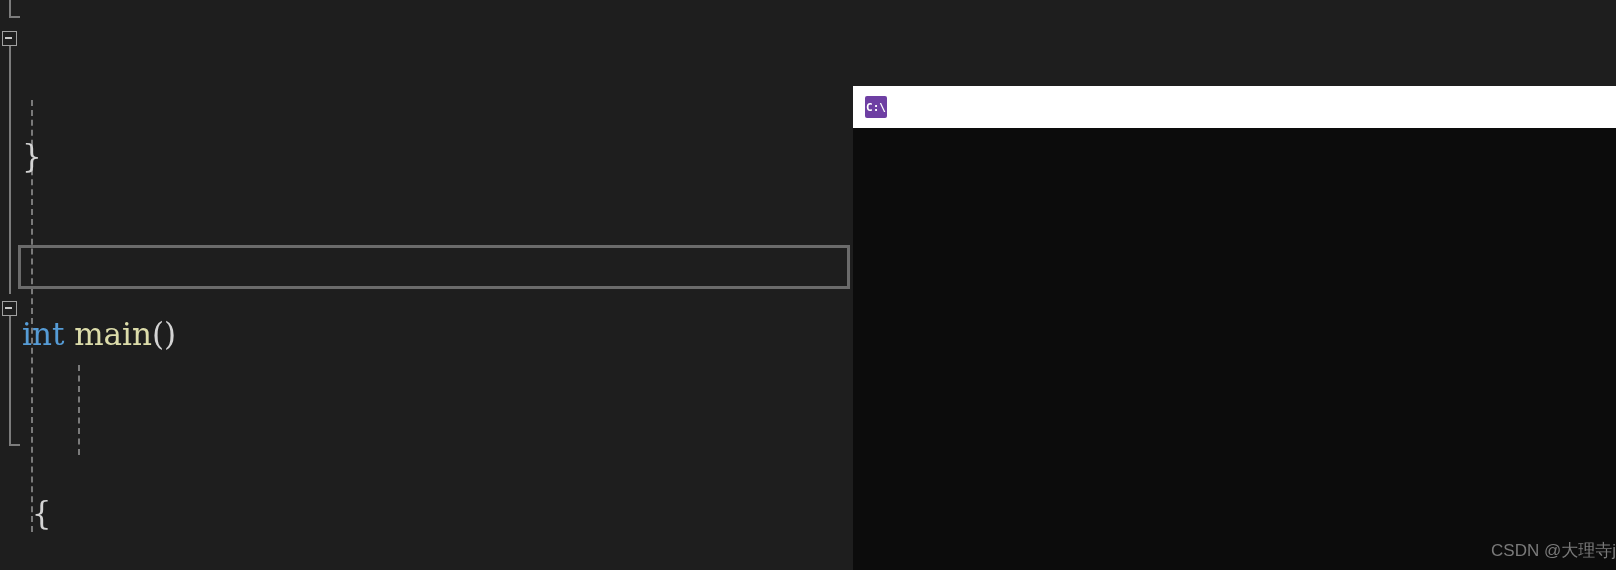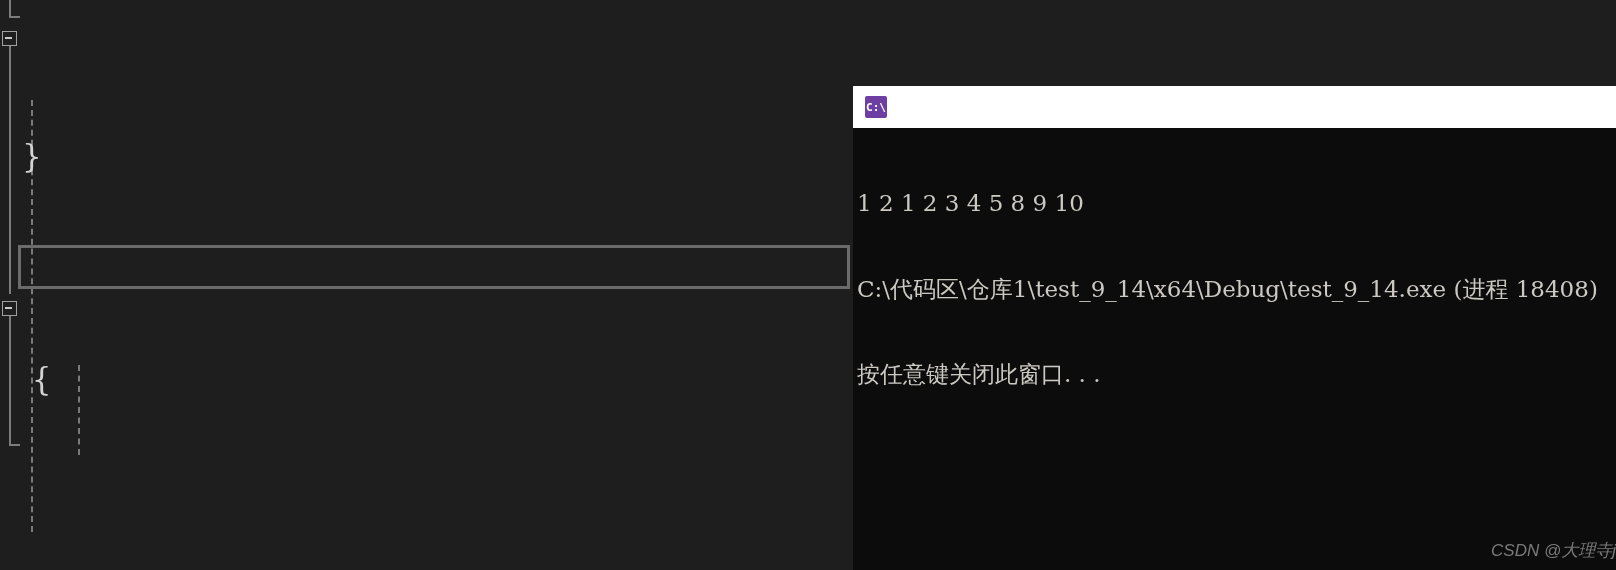--- a/index.html
+++ b/index.html
@@ -155,21 +155,20 @@
   
   #watermark {
     position: absolute;
     right: 0px;
     bottom: 8px;
     color: #8d8d8d;
     font-family: "Liberation Sans", sans-serif;
     font-size: 17px;
     white-space: nowrap;
     opacity: 0.85;
-    font-style: italic;
   }
 </style>
 </head>
 <body>
 
 <div id="editor">
 
   <div id="fold-gutter">
     <div class="fold-line" style="top:0px;height:18px;"></div>
     <div class="fold-end" style="top:16px;"></div>
@@ -184,20 +183,21 @@
 
   <div class="indent-guide" style="left:31px; top:100px; height:432px;"></div>
   <div class="indent-guide" style="left:78px; top:365px; height:90px;"></div>
 
   <div id="current-line-box"></div>
 
   <div id="code">
 
     <div class="line"><span class="punct">}</span></div>
 
+    <div class="line"><span class="kw">int</span><span class="plain"> </span><span class="fn">main</span><span class="punct">()</span></div>
 
     <div class="line"><span class="punct"> {</span></div>
 
     
 
     
 
     
 
     
@@ -216,20 +216,15 @@
 
   </div>
 </div>
 
 <div id="console-window">
   <div id="console-titlebar">
     <div id="console-icon">
         <span>C:\</span>
       </div>
   </div>
-  <div id="console-body">
-    <div class="console-line">1 2 1 2 3 4 5 8 9 10</div>
-    <div class="console-line">C:\代码区\仓库1\test_9_14\x64\Debug\test_9_14.exe (进程 18408)</div>
-    <div class="console-line">按任意键关闭此窗口. . .</div>
-  </div>
 </div>
 
 <div id="watermark">CSDN @大理寺j</div>
 
 </body></html>

